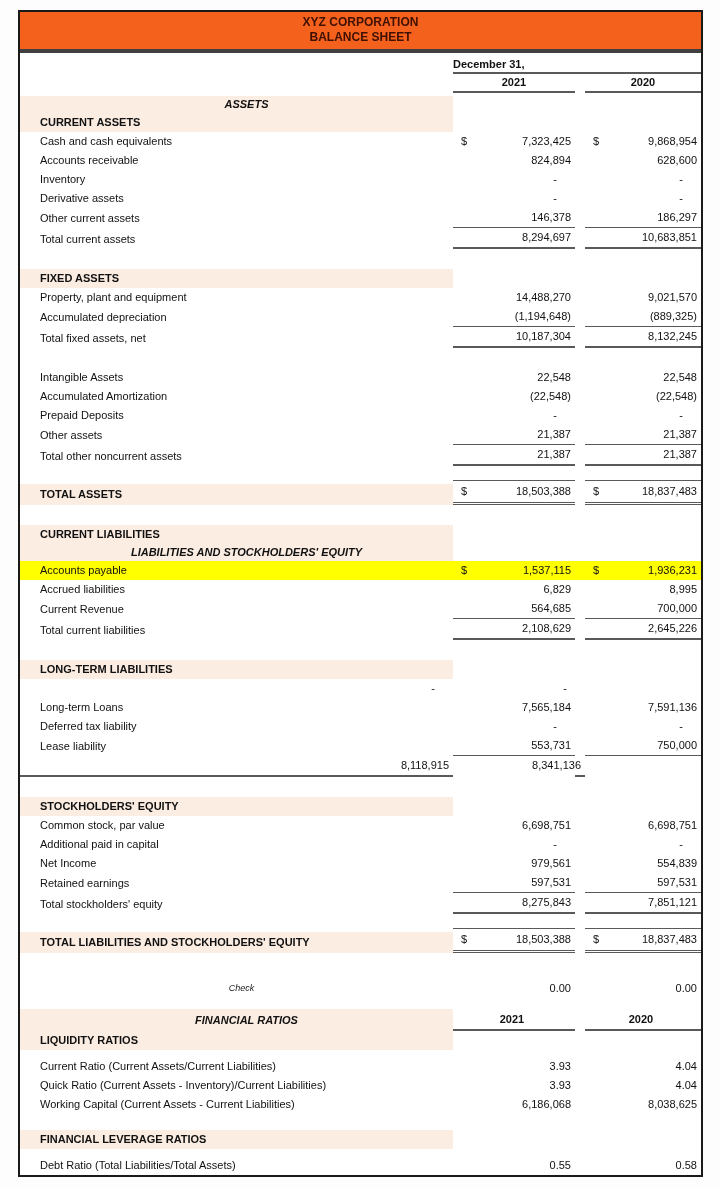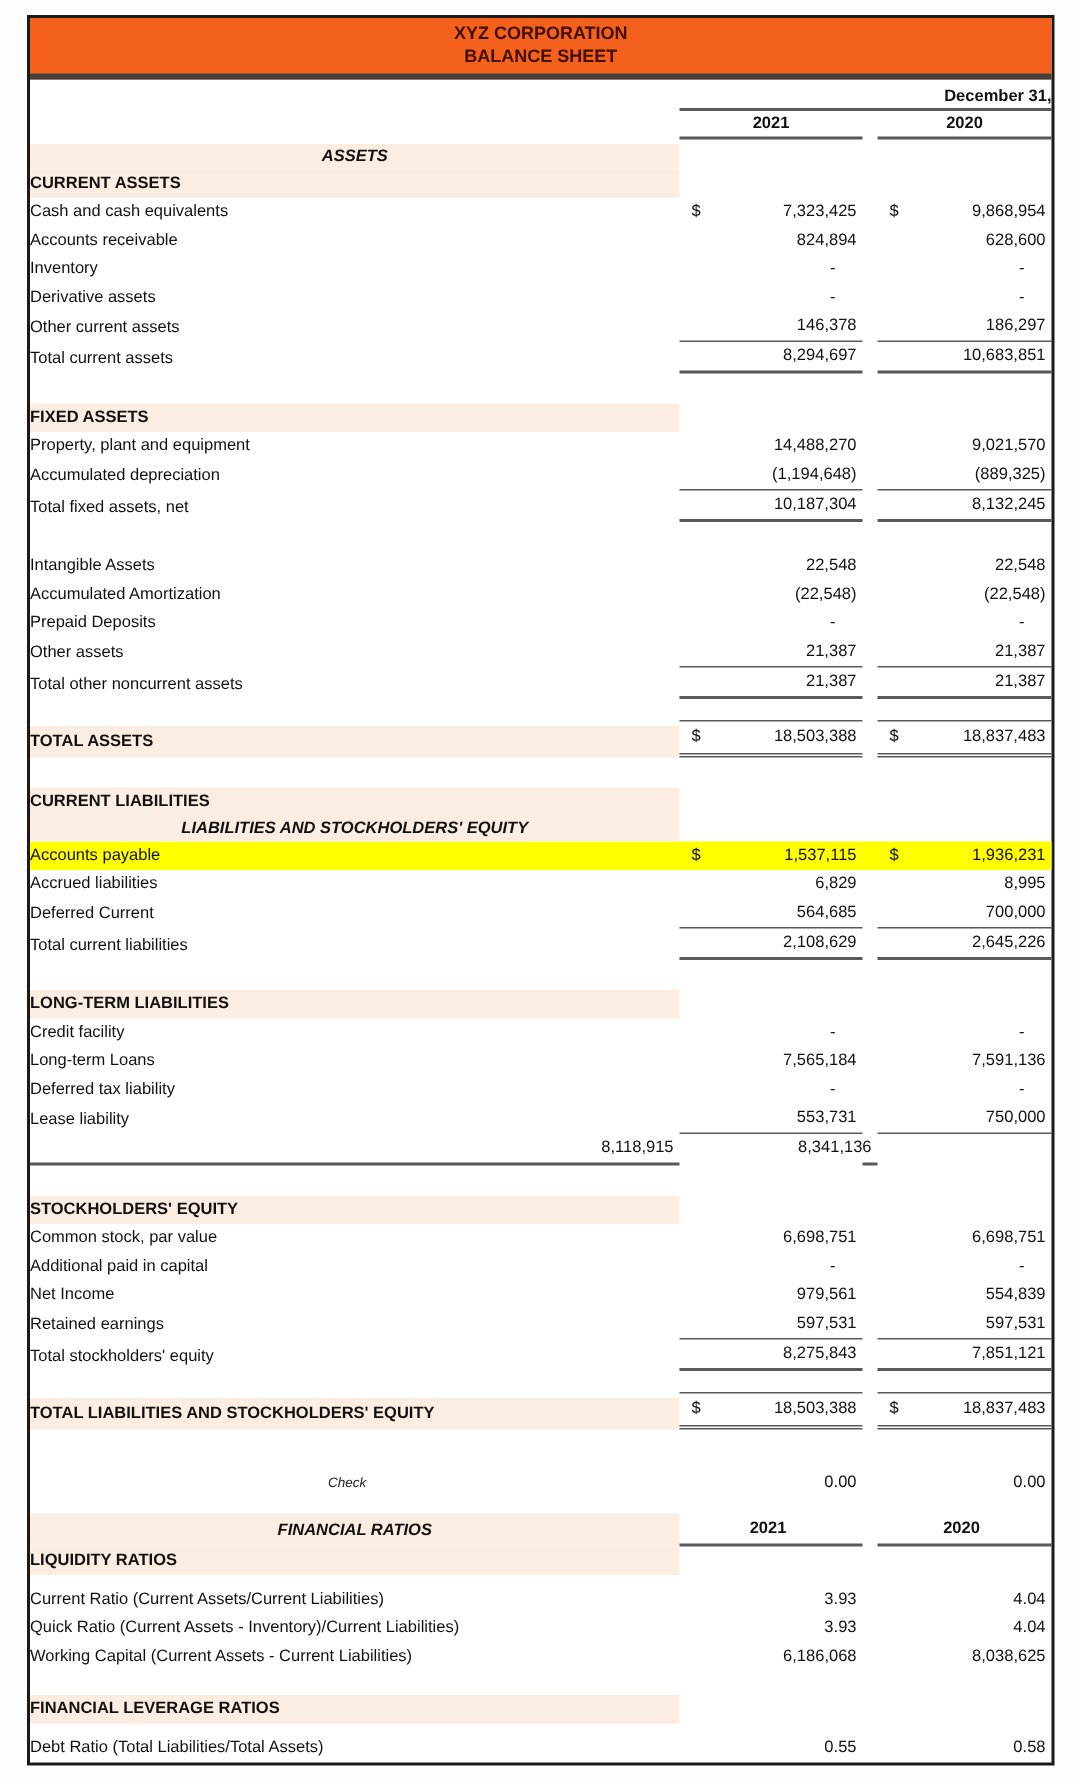--- a/index.html
+++ b/index.html
@@ -34,39 +34,39 @@
     line-height:15px;
   }
   .row{
     display:grid;
     grid-template-columns:433px 122px 10px 116px;
     align-items:end;
   }
   .lab{
     font-size:11px;
     line-height:19px;
-    padding-left:0;
+    padding-left:20px;
     white-space:nowrap;
     overflow:hidden;
   }
   .amt{
     display:flex;
     justify-content:flex-end;
     align-items:flex-end;
     font-size:11px;
     line-height:19px;
   }
   .amt .cur{margin-right:auto;padding-left:8px;}
   .amt .val{padding-right:4px;white-space:nowrap;}
   .amt.dashv .val{padding-right:18px;}
   
   .dechdr{margin-top:4px;}
   .decspan{
     grid-column:2/5;
-    text-align:right;
+    text-align:left;
     font-weight:bold;
     font-size:11px;
     line-height:15px;
     border-bottom:2px solid var(--rule);
   }
   .yearshdr{margin-bottom:3px;}
   .yr{
     text-align:center;
     font-weight:bold;
     font-size:11px;
@@ -368,21 +368,21 @@
         <div class="lab">Accrued liabilities</div>
         <div class="amt c1">
           <span class="val">6,829</span>
         </div>
         <div></div>
         <div class="amt c2">
           <span class="val">8,995</span>
         </div>
       </div>
       <div class="row r-item u1">
-        <div class="lab">Deferred Current</div>
+        <div class="lab">Current Revenue</div>
         <div class="amt c1">
           <span class="val">564,685</span>
         </div>
         <div></div>
         <div class="amt c2">
           <span class="val">700,000</span>
         </div>
       </div>
       <div class="row r-subtotal">
         <div class="lab">Total current liabilities</div>
@@ -399,21 +399,20 @@
         <div class="lab">LONG-TERM LIABILITIES</div>
         <div class="amt c1">
           <span class="val"></span>
         </div>
         <div></div>
         <div class="amt c2">
           <span class="val"></span>
         </div>
       </div>
       <div class="row r-item">
-        <div class="lab">Credit facility</div>
         <div class="amt c1 dashv">
           <span class="val">-</span>
         </div>
         <div></div>
         <div class="amt c2 dashv">
           <span class="val">-</span>
         </div>
       </div>
       <div class="row r-item">
         <div class="lab">Long-term Loans</div>

